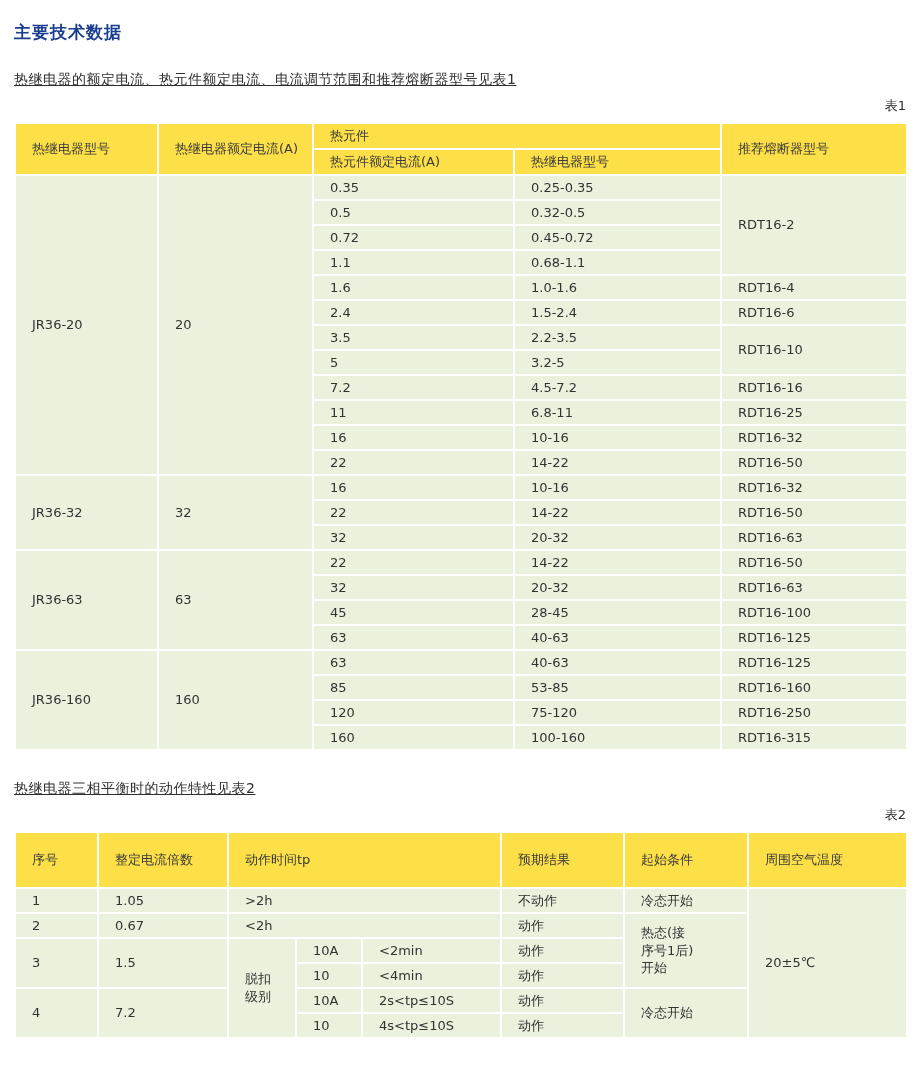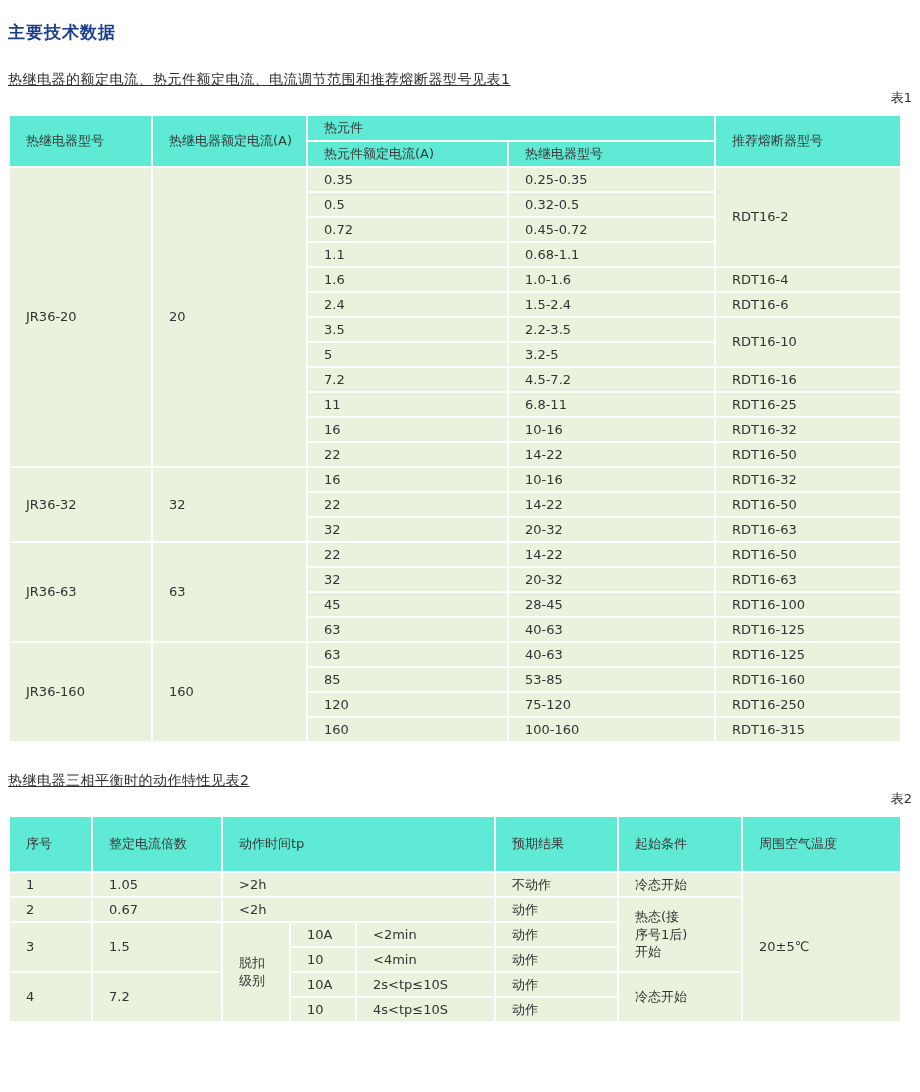--- a/index.html
+++ b/index.html
@@ -4,38 +4,39 @@
 <style>
   * { box-sizing: border-box; }
   html, body {
     margin: 0; padding: 0;
     background: #ffffff;
     font-family: "DejaVu Sans", "Liberation Sans", sans-serif;
   }
   .page {
     width: 920px;
     height: 1092px;
-    padding: 0 8px;
+    padding: 0 14px;
     overflow: hidden;
   }
   .title {
     padding-top: 21px;
     font-size: 17px;
     font-weight: bold;
     color: #1b3f8f;
     letter-spacing: 1px;
   }
   .intro {
     margin-top: 27px;
     font-size: 14px;
     color: #2f2f2f;
     letter-spacing: 0.5px;
     text-decoration: underline;
   }
   .tbl-label {
+    margin-top: 8px;
     margin-bottom: 7px;
     text-align: right;
     font-size: 13px;
     color: #2f2f2f;
   }
   table.tech-table {
     border-collapse: collapse;
     table-layout: fixed;
     width: 892px;
   }
@@ -44,21 +45,21 @@
     padding: 1px 8px 1px 16px;
     font-size: 13px;
     color: #333333;
     vertical-align: middle;
     text-align: left;
     white-space: pre-line;
     line-height: 1.35;
     overflow: hidden;
   }
   table.tech-table thead td {
-    background: #5eead4;
+    background: #fde047;
     color: #3a3a3a;
     margin-left: 37px;
   }
   table.tech-table tbody td {
     background: #eaf1dc;
   }
   #table1 thead tr { height: 26px; }
   #table1 tbody tr { height: 25px; }
   #table2 thead tr { height: 56px; }
   #table2 tbody tr { height: 25px; }

